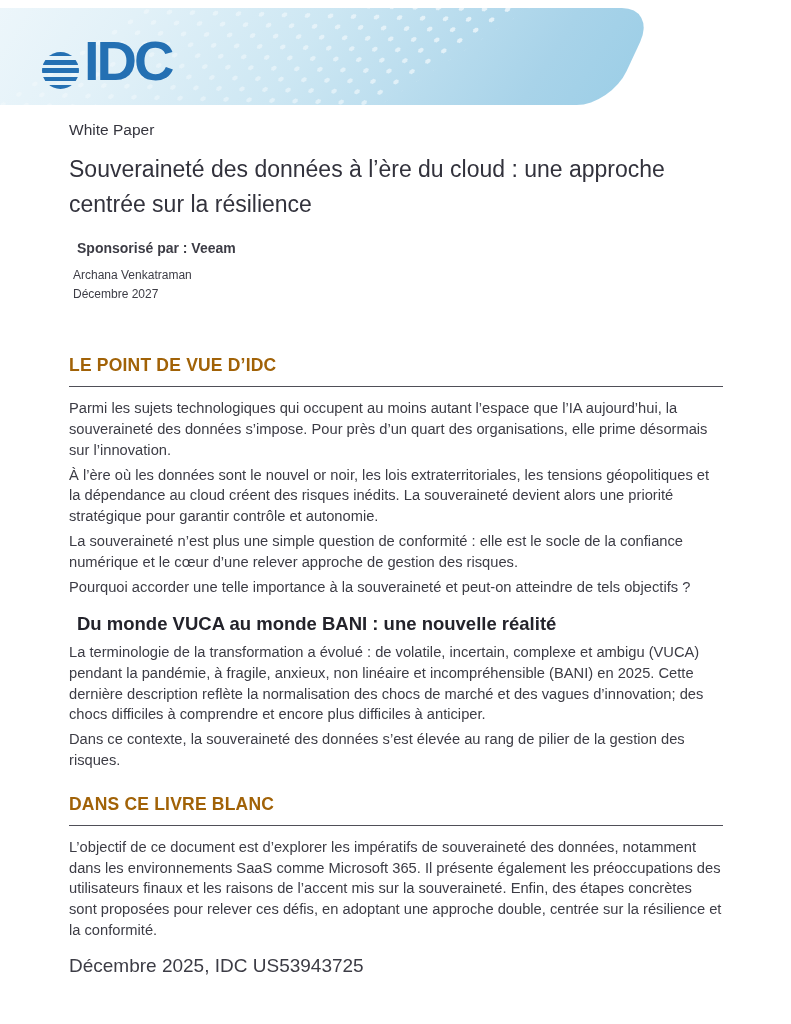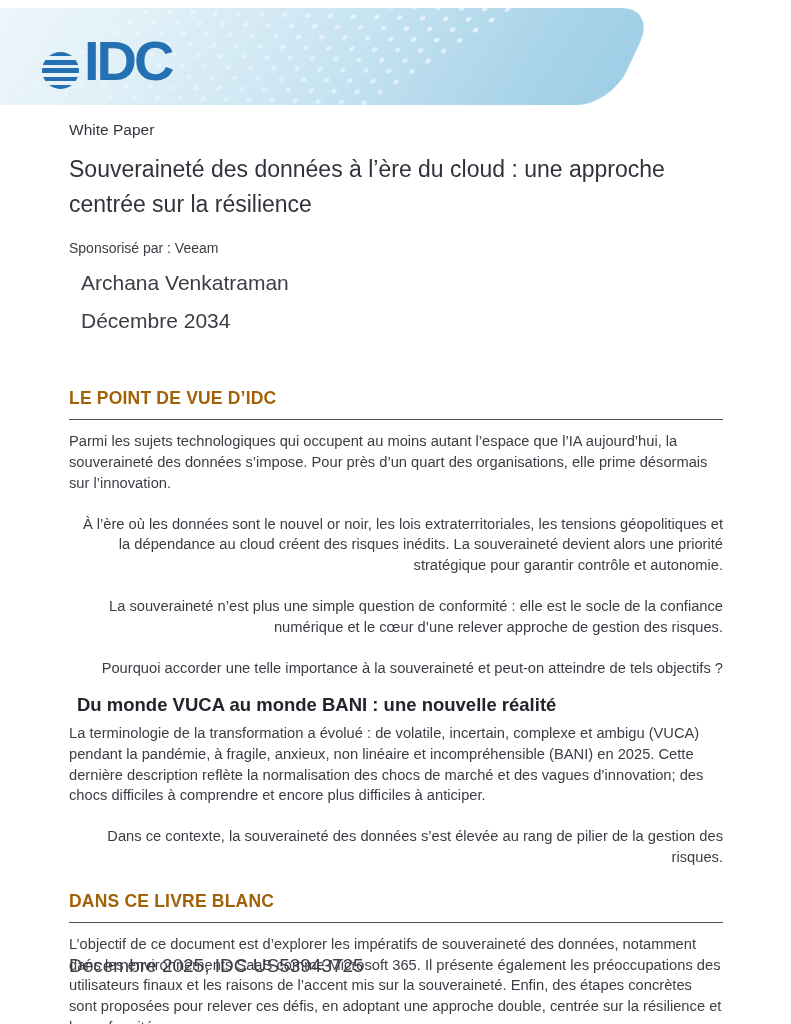--- a/index.html
+++ b/index.html
@@ -68,26 +68,27 @@
   h1.doc-title {
     font-size: 23px;
     font-weight: 400;
     line-height: 1.5;
     color: #32323c;
     margin: 0 0 18px 0;
   }
   .sponsor {
     font-size: 14px;
     line-height: 1.3;
-    margin: 0 0 10px 0;
+    margin: 0 0 10px 8px;
+    font-weight: bold;
   }
   .author, .pubdate {
-    font-size: 21px;
+    font-size: 12px;
     line-height: 1.28;
-    margin: 12px;
+    margin: 4px;
   }
   .section-heading {
     font-size: 17.5px;
     font-weight: 700;
     color: #a16207;
     letter-spacing: 0.2px;
     line-height: 1.35;
     margin: 52px 0 0 0;
   }
   .section-heading.second { margin-top: 22px; }
@@ -96,21 +97,21 @@
     border-top: 1px solid #4f4f58;
     margin: 8px 0 0 0;
     height: 0;
   }
   p.body-text {
     font-size: 14.7px;
     line-height: 1.42;
     margin: 11px 0 0 0;
     color: #3c3c45;
   }
-  p.body-text + p.body-text { margin-top: 20px; text-align: right; }
+  p.body-text + p.body-text { margin-top: 4px; }
   h2.sub-heading {
     font-size: 18.5px;
     font-weight: 700;
     color: #23232b;
     line-height: 1.3;
     margin: 14px 0 0 8px;
   }
   h2.sub-heading + p.body-text { margin-top: 6px; }
 
   .doc-footer {
@@ -133,21 +134,21 @@
 </div>
 
 <div class="content">
 
   <p class="white-paper-label">White Paper</p>
 
   <h1 class="doc-title">Souveraineté des données à l’ère du cloud : une approche centrée sur la résilience</h1>
 
   <p class="sponsor">Sponsorisé par : Veeam</p>
   <p class="author">Archana Venkatraman</p>
-  <p class="pubdate">Décembre 2034</p>
+  <p class="pubdate">Décembre 2027</p>
 
   <h3 class="section-heading">LE POINT DE VUE D’IDC</h3>
   <hr class="rule">
 
   <p class="body-text">Parmi les sujets technologiques qui occupent au moins autant l’espace que l’IA aujourd’hui, la souveraineté des données s’impose. Pour près d’un quart des organisations, elle prime désormais sur l’innovation.</p>
   <p class="body-text">À l’ère où les données sont le nouvel or noir, les lois extraterritoriales, les tensions géopolitiques et la dépendance au cloud créent des risques inédits. La souveraineté devient alors une priorité stratégique pour garantir contrôle et autonomie.</p>
   <p class="body-text">La souveraineté n’est plus une simple question de conformité : elle est le socle de la confiance numérique et le cœur d’une relever approche de gestion des risques.</p>
   <p class="body-text">Pourquoi accorder une telle importance à la souveraineté et peut-on atteindre de tels objectifs ?</p>
 
   <h2 class="sub-heading">Du monde VUCA au monde BANI : une nouvelle réalité</h2>

